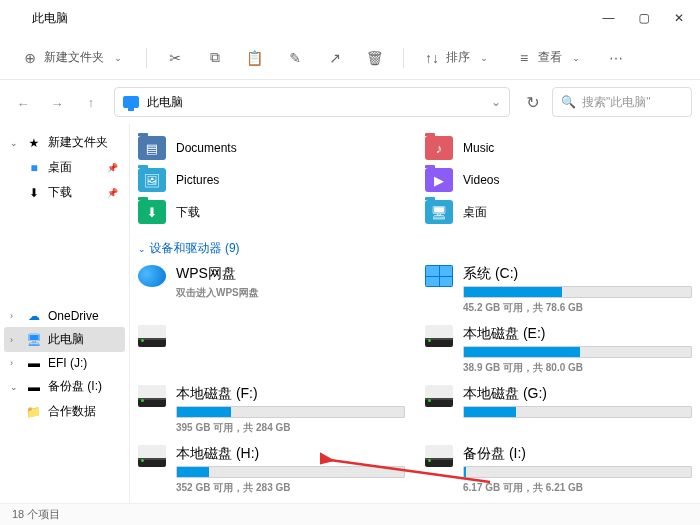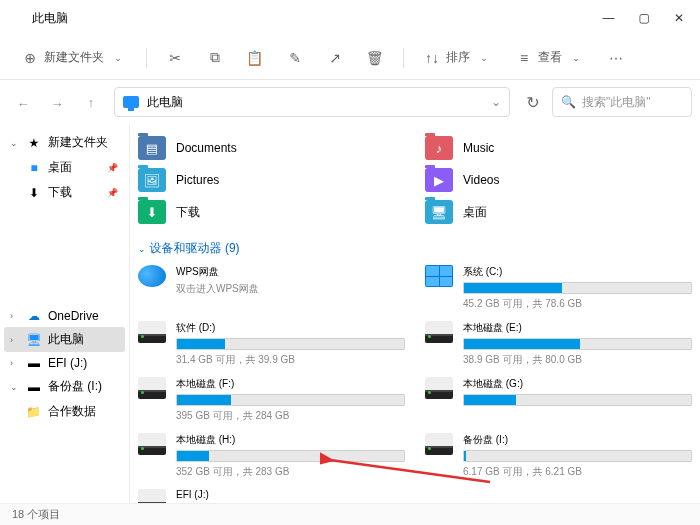--- a/index.html
+++ b/index.html
@@ -37,24 +37,24 @@
 .section-hdr { font-size: 12px; color: #0066cc; display: flex; align-items: center; gap: 4px; margin: 10px 0 8px; }
 .drives { display: grid; grid-template-columns: 1fr 1fr; gap: 10px 20px; }
 .drive { display: flex; gap: 10px; font-size: 11px; }
 .dicon { width: 28px; height: 22px; flex-shrink: 0; }
 .dicon.hdd { background: linear-gradient(to bottom, #eee 0 60%, #444 60% 70%, #222 70% 100%); border-radius: 2px; position: relative; }
 .dicon.hdd::after { content: ""; position: absolute; left: 3px; top: 14px; width: 3px; height: 3px; background: #3c3; border-radius: 50%; }
 .dicon.wps { background: radial-gradient(circle at 30% 40%, #4db8ff, #0078d4); border-radius: 50%; }
 .dicon.win { background: #0078d4; border-radius: 2px; display: grid; grid-template-columns: 1fr 1fr; grid-template-rows: 1fr 1fr; gap: 1px; padding: 1px; }
 .dicon.win span { background: #4db8ff; }
 .dinfo { flex: 1; min-width: 0; }
-.dname { font-size: 10px; margin-bottom: 3px; }
+.dname { font-size: 14px; margin-bottom: 3px; }
 .dbar { width: 100%; height: 12px; background: #e8e8e8; border: 1px solid #d0d0d0; border-radius: 1px; overflow: hidden; margin-bottom: 3px; }
 .dbar .fill { height: 100%; background: #0099e5; }
-.dstat { color: #888; font-size: 10px; }
+.dstat { color: #888; font-size: 10px; font-weight: bold; }
 .statusbar { height: 22px; border-top: 1px solid #eee; display: flex; align-items: center; padding: 0 12px; font-size: 11px; color: #666; background: #fafafa; }
 .arrow { position: absolute; left: 320px; top: 452px; pointer-events: none; z-index: 10; }
 svg { display: block; }
 </style>
 </head>
 <body>
 
 <div class="titlebar">
   <span class="title">此电脑</span>
   <div class="winbtns">
@@ -216,27 +216,20 @@
           <div class="dinfo">
             <div class="dname">系统 (C:)</div>
             <div class="dbar">
               <div class="fill" style="width:43%"></div>
             </div>
             <div class="dstat">45.2 GB 可用，共 78.6 GB</div>
           </div>
         </div>
         <div class="drive">
           <div class="dicon hdd"></div>
-          <div class="dinfo">
-            <div class="dname">软件 (D:)</div>
-            <div class="dbar">
-              <div class="fill" style="width:21%"></div>
-            </div>
-            <div class="dstat">31.4 GB 可用，共 39.9 GB</div>
-          </div>
         </div>
         <div class="drive">
           <div class="dicon hdd"></div>
           <div class="dinfo">
             <div class="dname">本地磁盘 (E:)</div>
             <div class="dbar">
               <div class="fill" style="width:51%"></div>
             </div>
             <div class="dstat">38.9 GB 可用，共 80.0 GB</div>
           </div>

